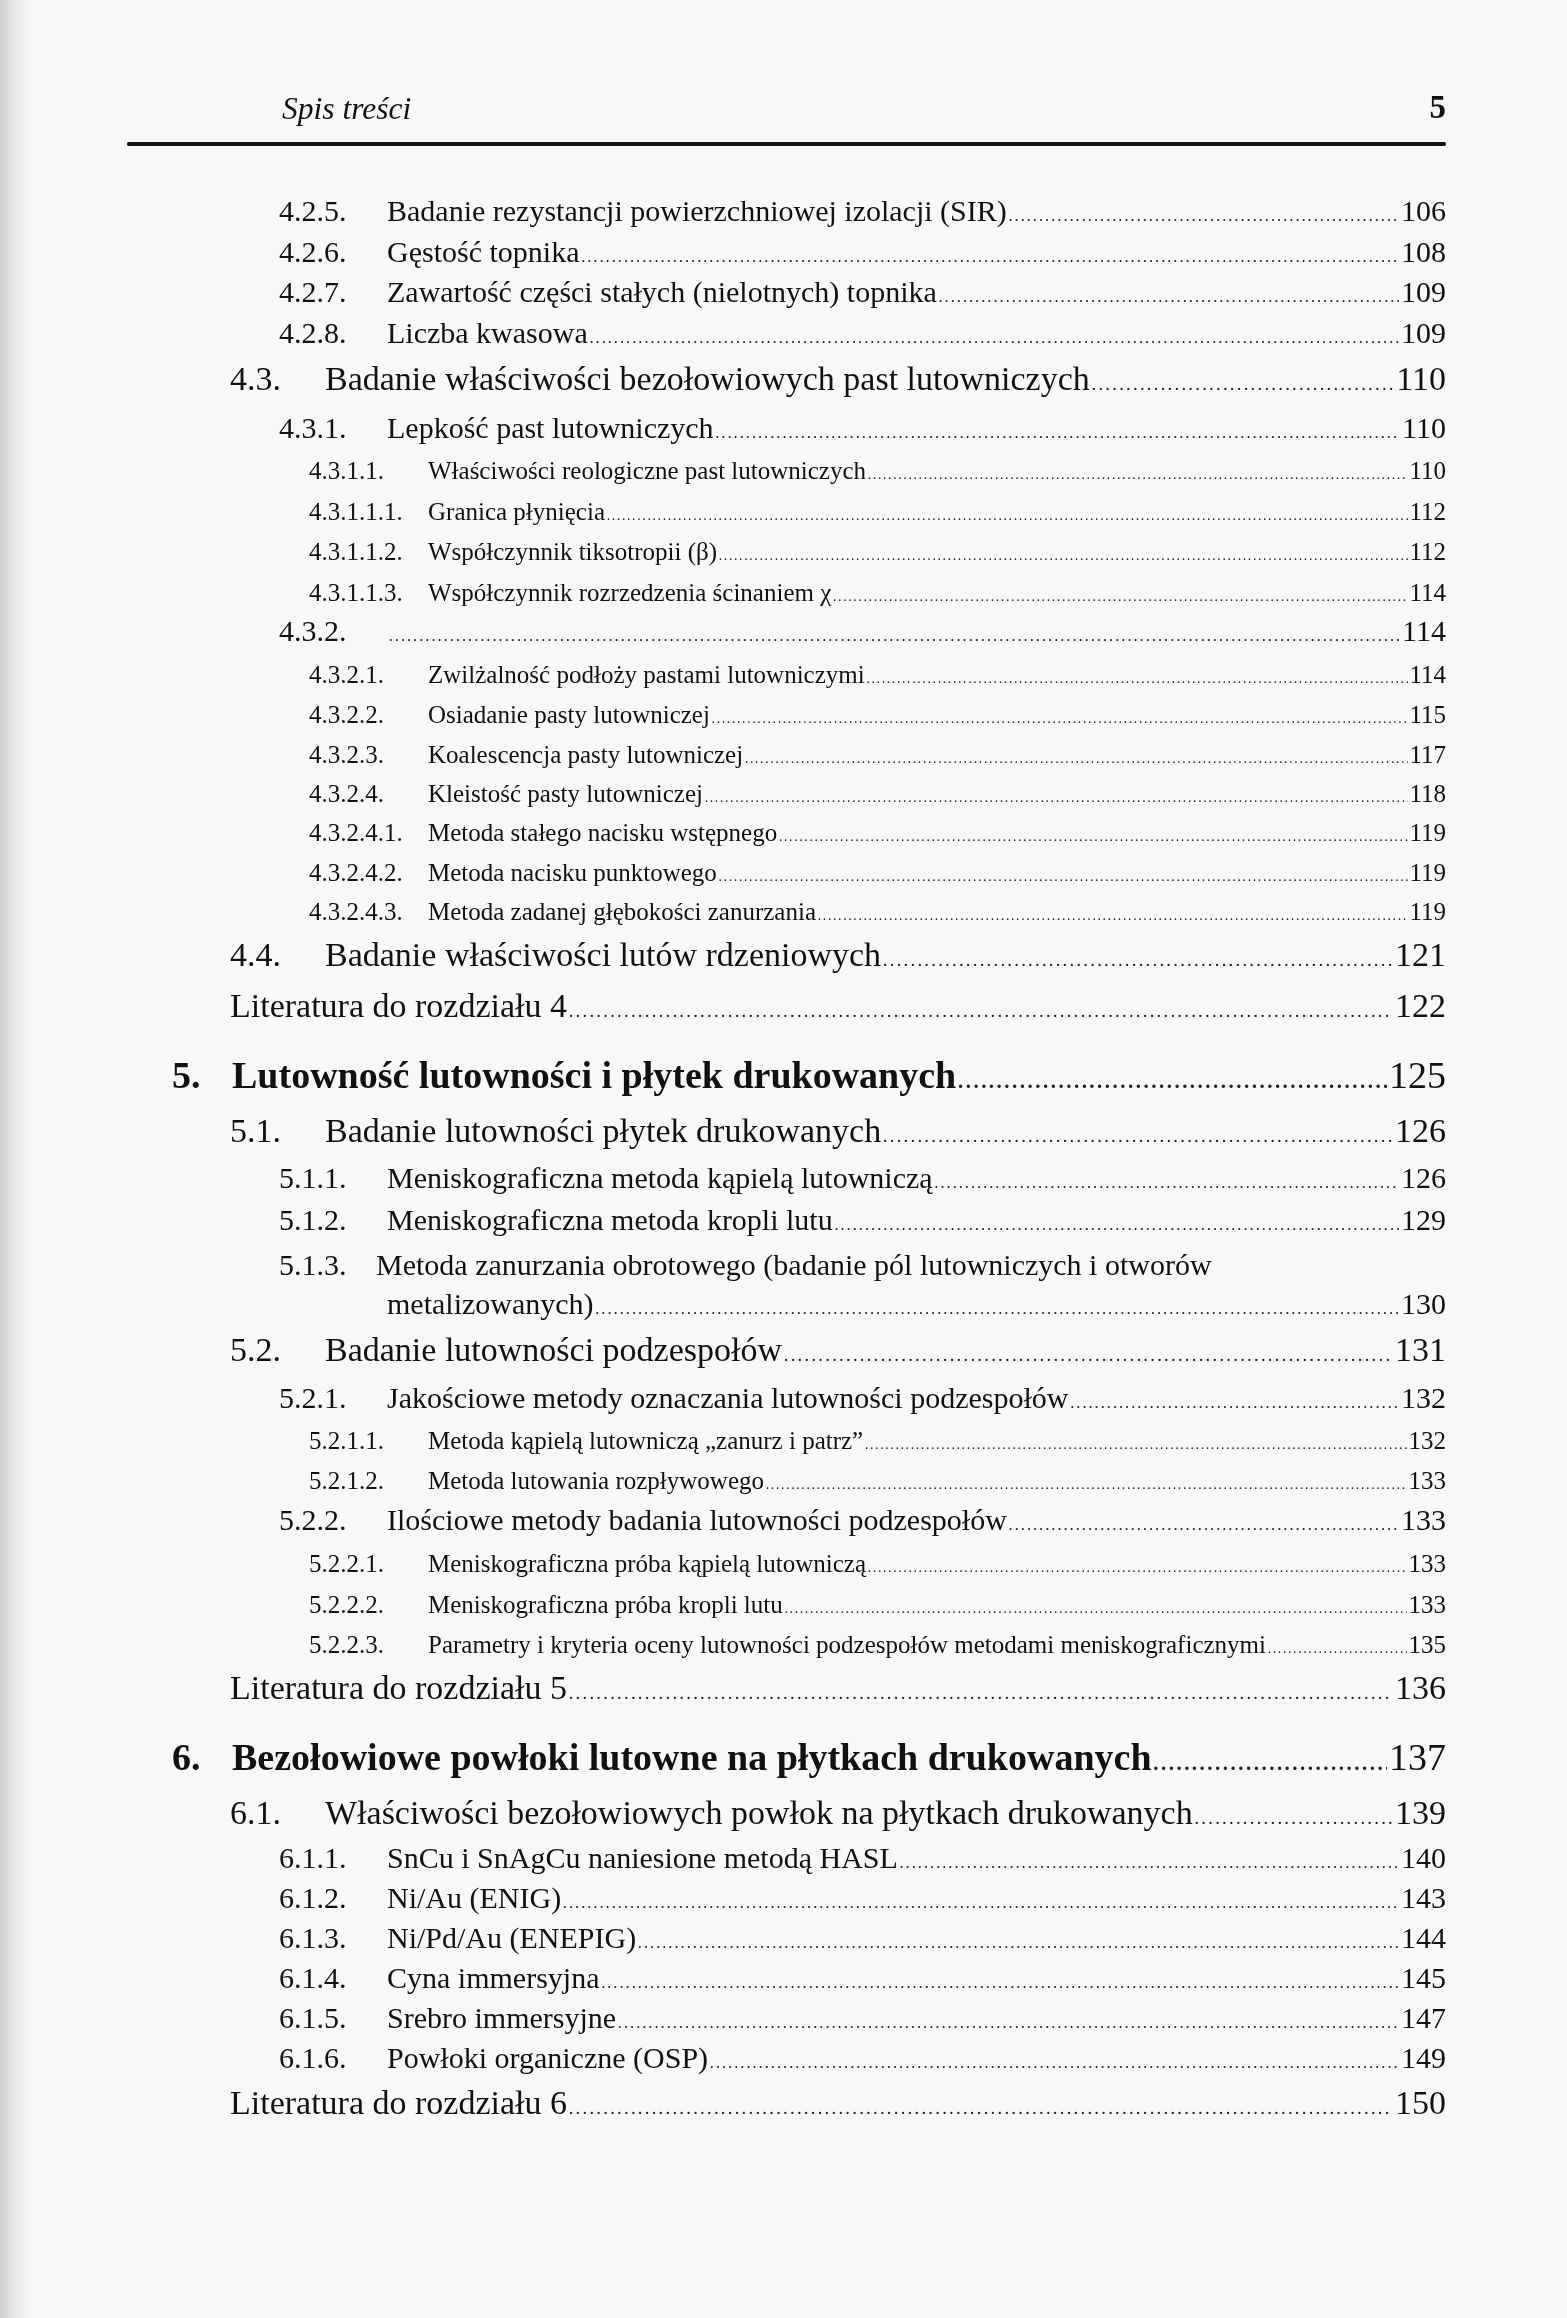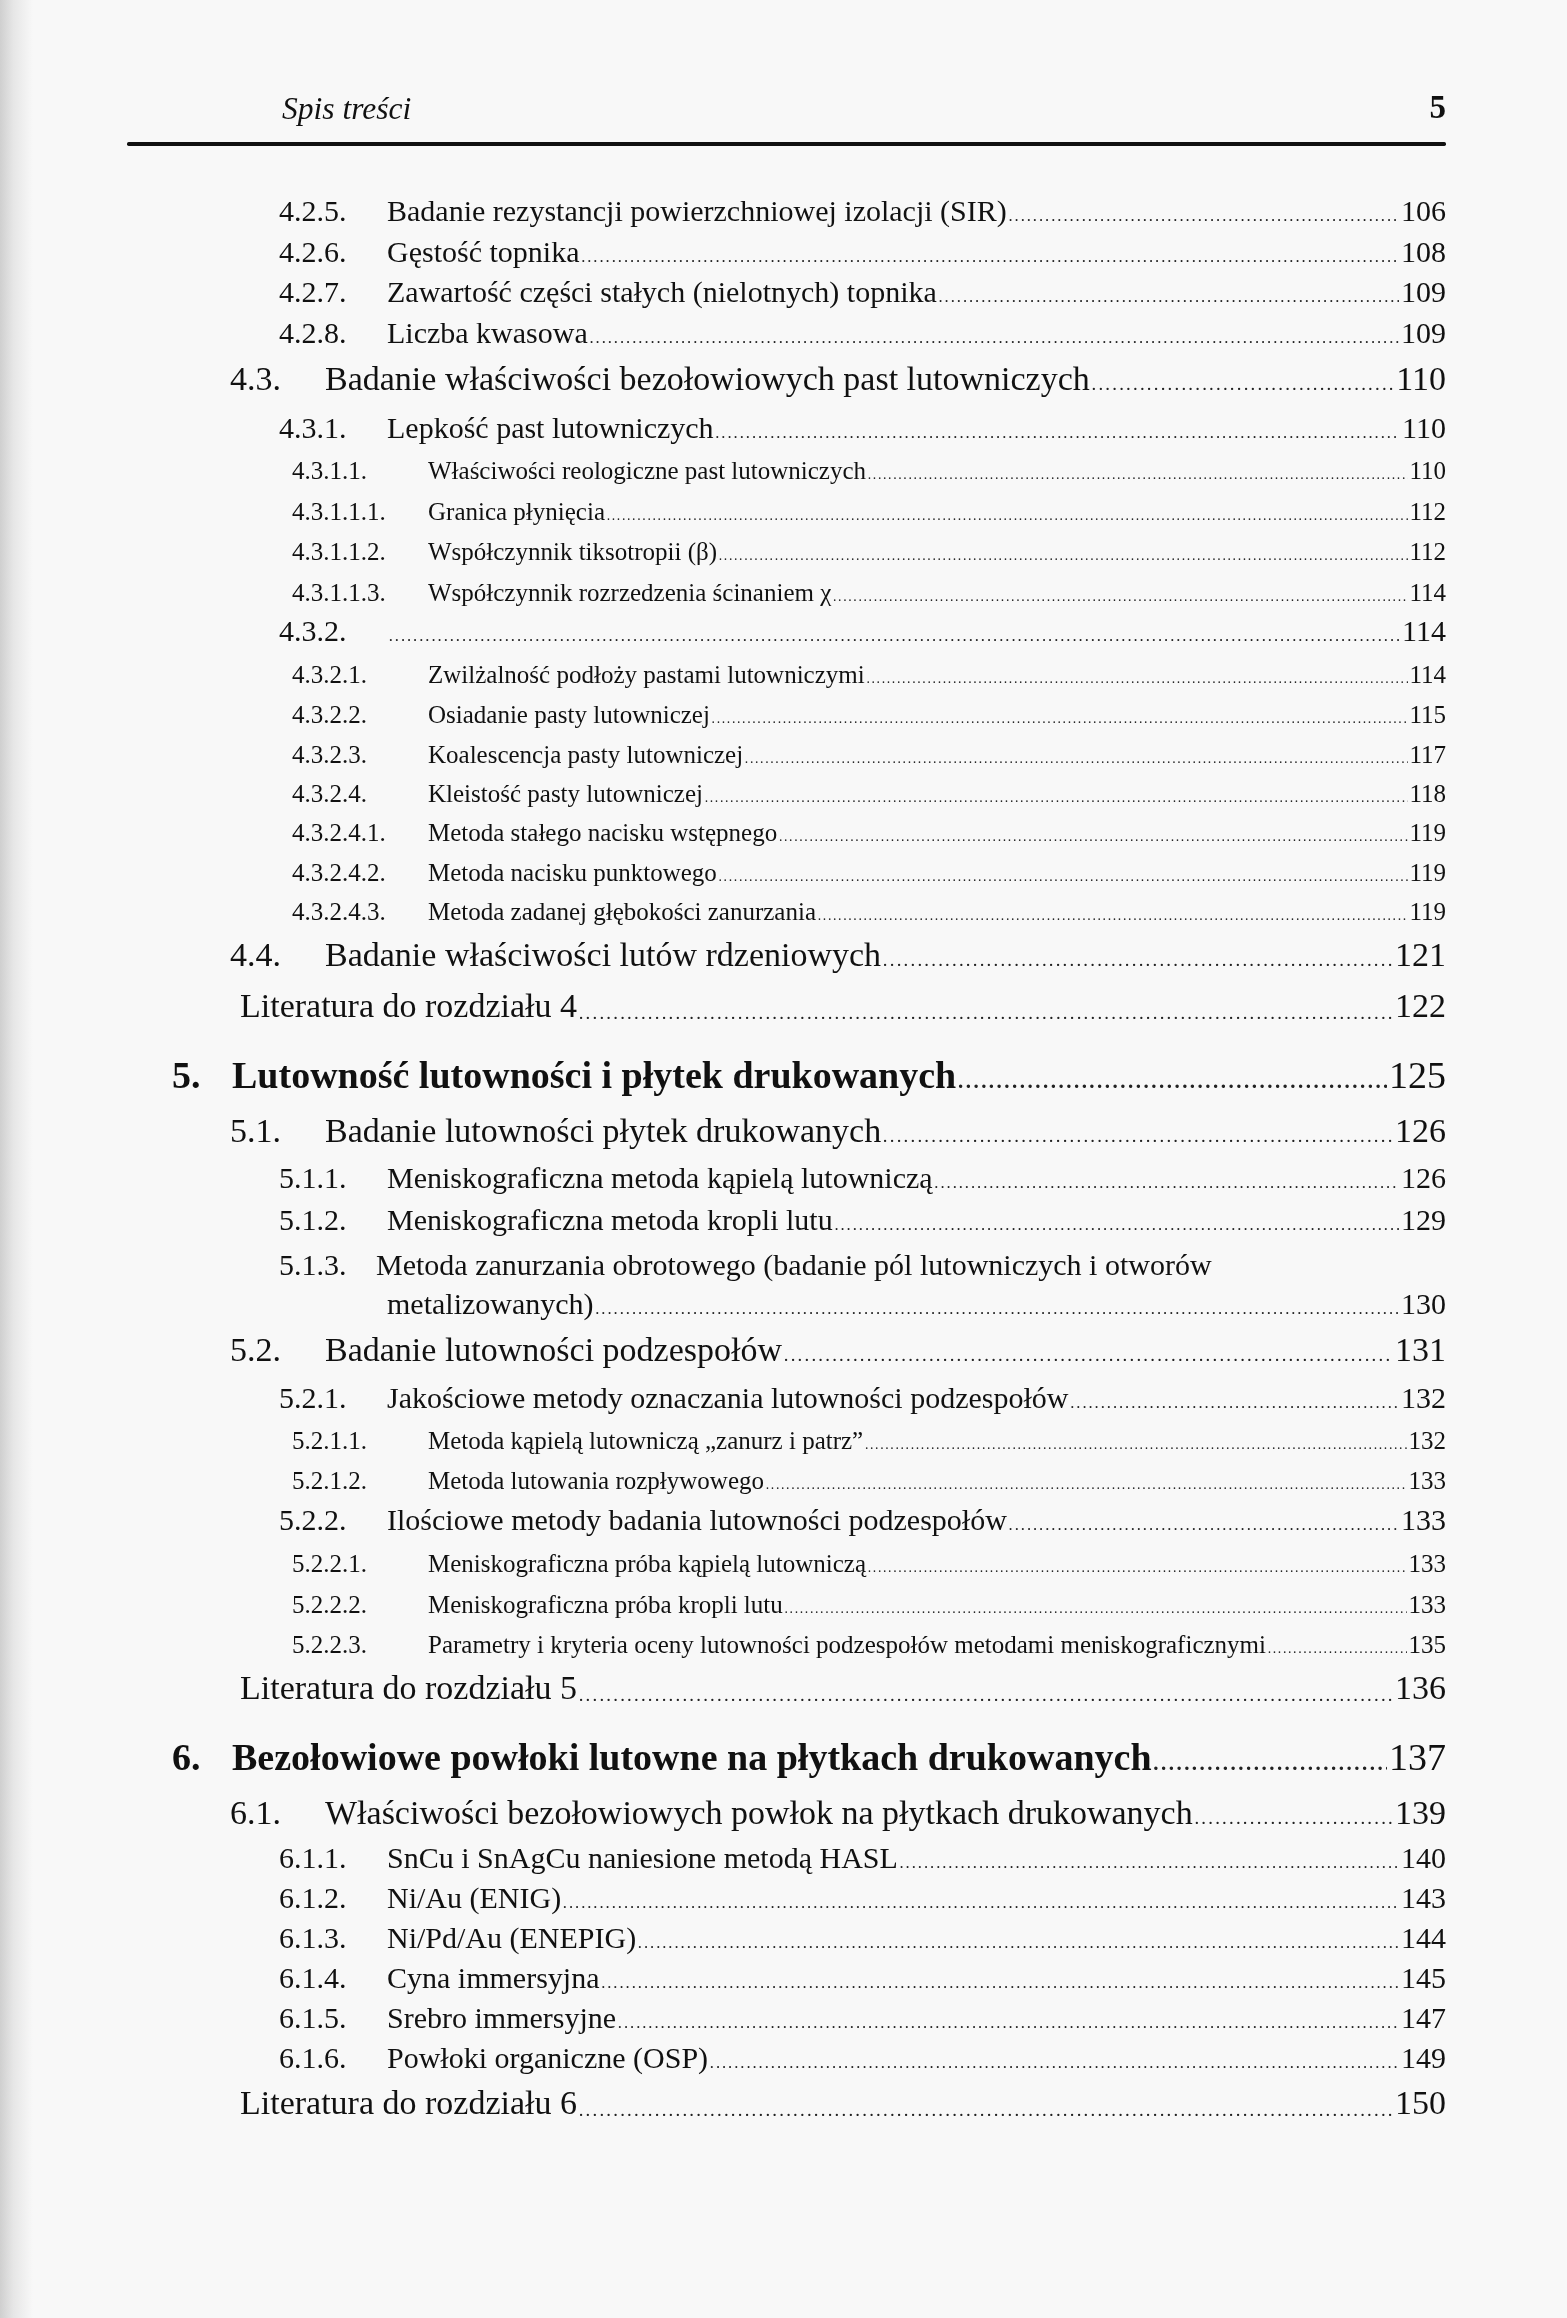--- a/index.html
+++ b/index.html
@@ -44,24 +44,24 @@
   .lv-ch { font-size: 38px; font-weight: bold; }
   .lv-ch .num { left: 172px; }
   .lv-ch .title-wrap { left: 232px; }
   .lv-2 { font-size: 34px; }
   .lv-2 .num { left: 230px; }
   .lv-2 .title-wrap { left: 325px; }
   .lv-3 { font-size: 30px; }
   .lv-3 .num { left: 279px; }
   .lv-3 .title-wrap { left: 387px; }
   .lv-4 { font-size: 25px; }
-  .lv-4 .num { left: 292px; }
+  .lv-4 .num { left: 309px; }
   .lv-4 .title-wrap { left: 428px; }
   .lv-lit { font-size: 34px; }
-  .lv-lit .title-wrap { left: 240px; align-items: flex-end; }
+  .lv-lit .title-wrap { left: 230px; }
   .lv-ch .pg { font-weight: normal; }
   .cont-line {
     position: absolute; left: 376px; font-size: 30px; line-height: 1; white-space: nowrap;
   }
 </style>
 </head>
 <body>
 
 <div class="binding-shadow"></div>
 

